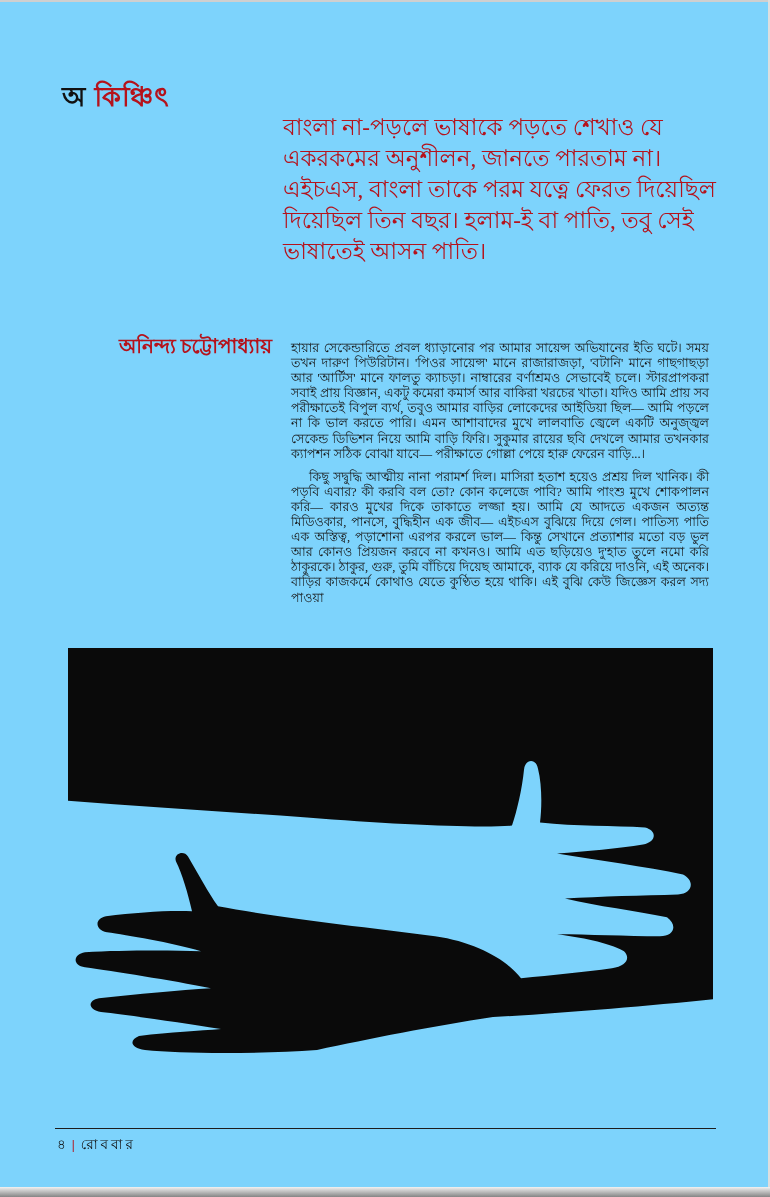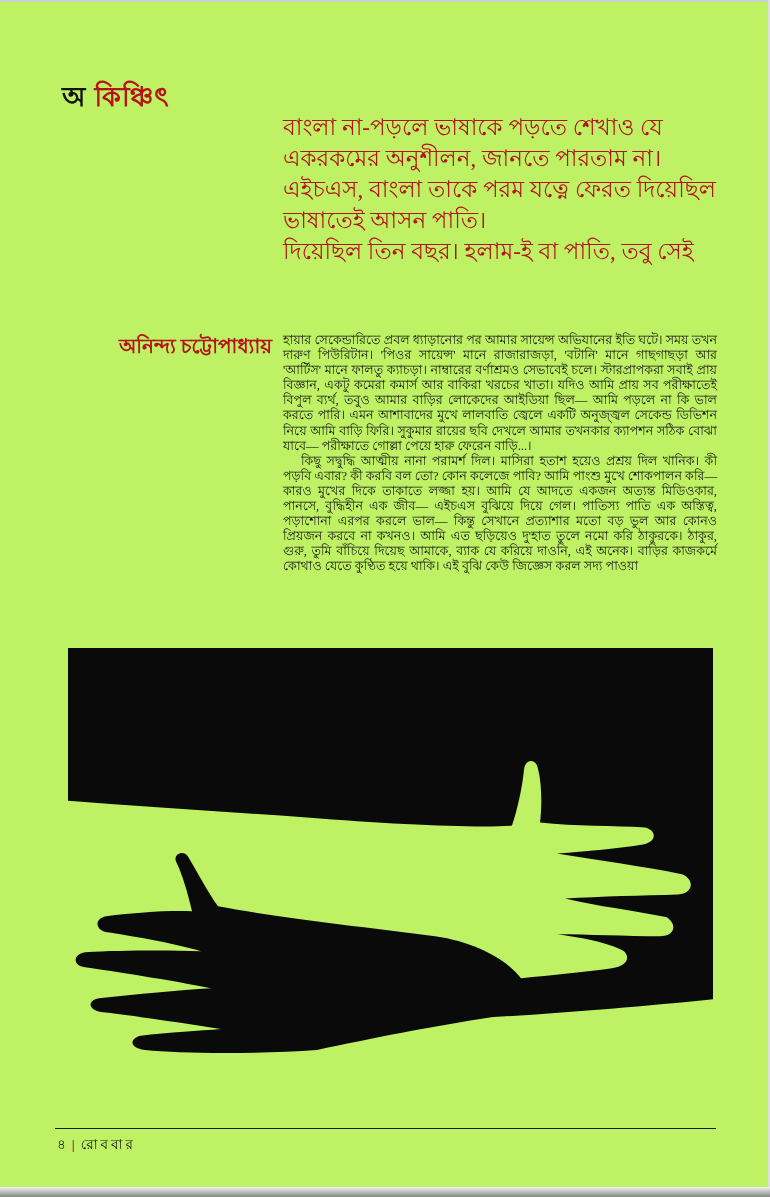--- a/index.html
+++ b/index.html
@@ -1,19 +1,19 @@
 <!DOCTYPE html>
 <html lang="bn"><head>
 <meta charset="utf-8">
 <style>
   html,body{margin:0;padding:0;background:#e9e9e9;}
   .page{
     position:relative;
     width:770px;height:1197px;
-    background:#bef264;
+    background:#7dd3fc;
     overflow:hidden;
     font-family:"Liberation Serif","DejaVu Serif",serif;
   }
   
   .edge-top{position:absolute;left:0;top:0;width:770px;height:2px;background:#cfcfcf;}
   .edge-right{position:absolute;right:0;top:0;width:2px;height:1197px;background:#dedede;}
   .edge-bottom{position:absolute;left:0;bottom:0;width:770px;height:10px;
     background:linear-gradient(#f2f2f2,#858585);}
   
   .masthead{position:absolute;left:62px;top:76px;font-size:27px;font-weight:bold;
@@ -22,21 +22,21 @@
   
   .lede{position:absolute;left:283px;top:112px;width:440px;
     color:#b5121b;font-weight:normal;font-size:23px;line-height:31px;}
   .lede div{white-space:nowrap;}
   
   .byline{position:absolute;left:60px;top:331px;width:212px;text-align:right;
     color:#b5121b;font-weight:bold;font-size:20px;white-space:nowrap;}
   
   .article{position:absolute;left:283px;top:333px;width:434px;
     font-size:12.6px;line-height:15.1px;color:#161616;text-align:justify;}
-  .article p{margin:0;padding:0;}
+  .article p{margin:8px;padding:0;}
   .article p.indent{text-indent:18px;}
   
   .illustration{position:absolute;left:65px;top:646px;width:652px;height:414px;}
   .illustration svg{display:block;width:100%;height:100%;}
   
   .footer-rule{position:absolute;left:55px;top:1128px;width:661px;height:1px;background:#1c1c1c;}
   .footer{position:absolute;left:57px;top:1134px;font-size:13.5px;color:#111;white-space:nowrap;text-align:center;}
   .footer .sep{color:#b5121b;padding:0 6px;font-weight:bold;}
   .footer .mag{letter-spacing:3px;}
 </style>
@@ -49,22 +49,22 @@
   <div class="edge-right"></div>
 
   <div class="masthead">
     <span>অ</span><span class="red">কিঞ্চিৎ</span>
   </div>
 
   <div class="lede">
     <div>বাংলা না-পড়লে ভাষাকে পড়তে শেখাও যে</div>
     <div>একরকমের অনুশীলন, জানতে পারতাম না।</div>
     <div>এইচএস, বাংলা তাকে পরম যত্নে ফেরত দিয়েছিল</div>
+    <div>দিয়েছিল তিন বছর। হলাম-ই বা পাতি, তবু সেই</div>
     <div>ভাষাতেই আসন পাতি।</div>
-    <div>দিয়েছিল তিন বছর। হলাম-ই বা পাতি, তবু সেই</div>
   </div>
 
   <div class="byline">অনিন্দ্য চট্টোপাধ্যায়</div>
 
   <div class="article">
     <p>হায়ার সেকেন্ডারিতে প্রবল ধ্যাড়ানোর পর আমার সায়েন্স অভিযানের ইতি ঘটে। সময় তখন দারুণ পিউরিটান। 'পিওর সায়েন্স' মানে রাজারাজড়া, 'বটানি' মানে গাছগাছড়া আর 'আর্টিস' মানে ফালতু ক্যাচড়া। নাম্বারের বর্ণাশ্রমও সেভাবেই চলে। স্টারপ্রাপকরা সবাই প্রায় বিজ্ঞান, একটু কমেরা কমার্স আর বাকিরা খরচের খাতা। যদিও আমি প্রায় সব পরীক্ষাতেই বিপুল ব্যর্থ, তবুও আমার বাড়ির লোকেদের আইডিয়া ছিল— আমি পড়লে না কি ভাল করতে পারি। এমন আশাবাদের মুখে লালবাতি জ্বেলে একটি অনুজ্জ্বল সেকেন্ড ডিভিশন নিয়ে আমি বাড়ি ফিরি। সুকুমার রায়ের ছবি দেখলে আমার তখনকার ক্যাপশন সঠিক বোঝা যাবে— পরীক্ষাতে গোল্লা পেয়ে হারু ফেরেন বাড়ি...।</p>
     <p class="indent">কিছু সদ্বুদ্ধি আত্মীয় নানা পরামর্শ দিল। মাসিরা হতাশ হয়েও প্রশ্রয় দিল খানিক। কী পড়বি এবার? কী করবি বল তো? কোন কলেজে পাবি? আমি পাংশু মুখে শোকপালন করি— কারও মুখের দিকে তাকাতে লজ্জা হয়। আমি যে আদতে একজন অত্যন্ত মিডিওকার, পানসে, বুদ্ধিহীন এক জীব— এইচএস বুঝিয়ে দিয়ে গেল। পাতিস্য পাতি এক অস্তিত্ব, পড়াশোনা এরপর করলে ভাল— কিন্তু সেখানে প্রত্যাশার মতো বড় ভুল আর কোনও প্রিয়জন করবে না কখনও। আমি এত ছড়িয়েও দু'হাত তুলে নমো করি ঠাকুরকে। ঠাকুর, গুরু, তুমি বাঁচিয়ে দিয়েছ আমাকে, ব্যাক যে করিয়ে দাওনি, এই অনেক। বাড়ির কাজকর্মে কোথাও যেতে কুণ্ঠিত হয়ে থাকি। এই বুঝি কেউ জিজ্ঞেস করল সদ্য পাওয়া</p>
   </div>
 
   <div class="illustration">

